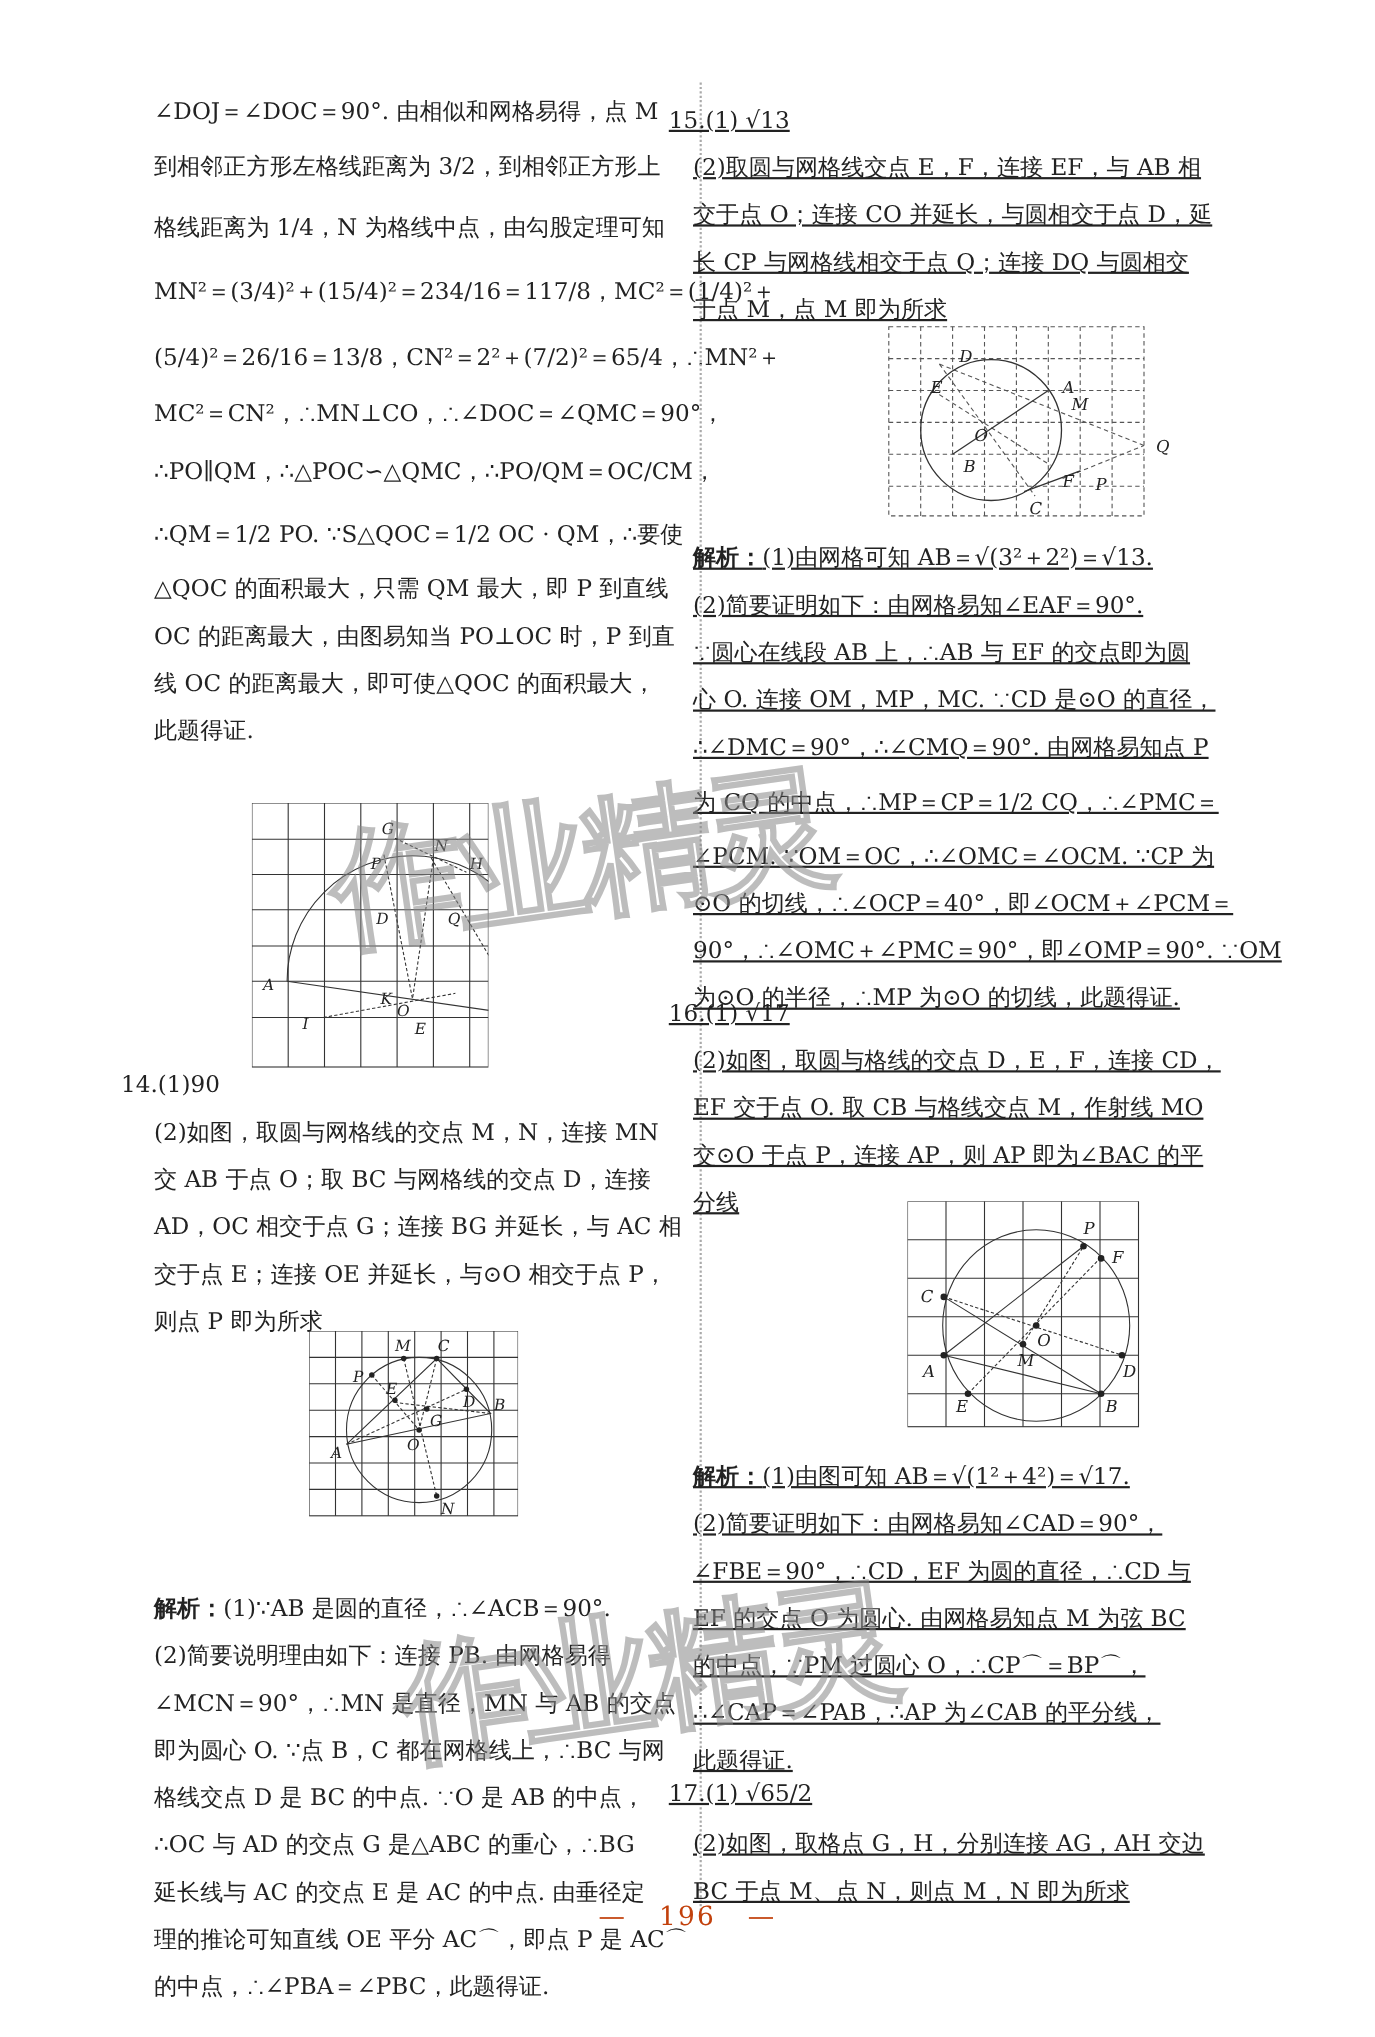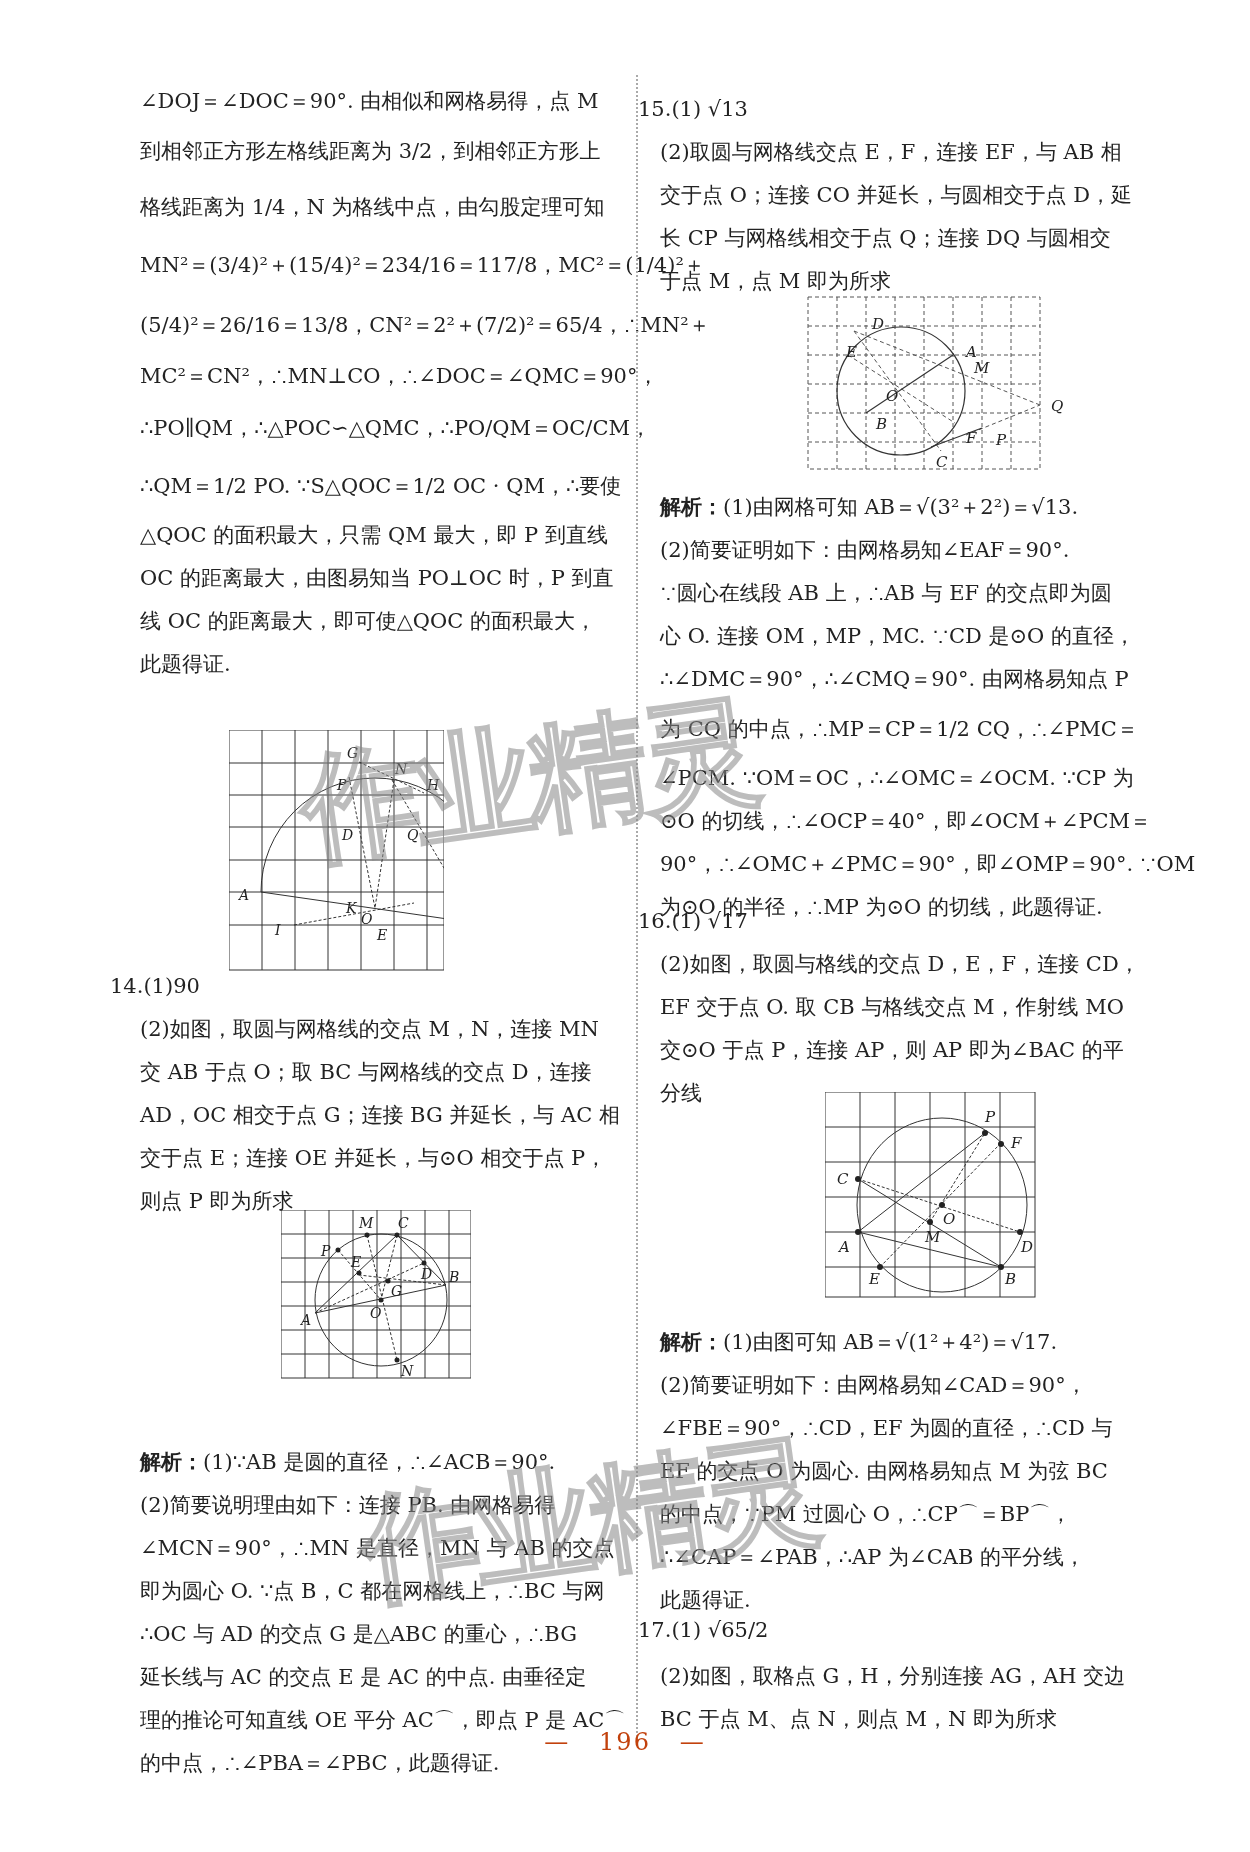--- a/index.html
+++ b/index.html
@@ -1,21 +1,21 @@
 <!DOCTYPE html>
 <html><head>
 <meta charset="utf-8">
 <style>
   html,body{margin:0;padding:0;background:#fff;}
   body{width:1250px;height:1852px;position:relative;overflow:hidden;
        font-family:"DejaVu Serif","Liberation Serif",serif;color:#222;}
   .col{position:absolute;font-size:21px;line-height:43px;}
   .col p{margin:0;white-space:nowrap;}
   .left{left:140px;width:480px;top:80px;}
-  .right{left:660px;width:520px;}
+  .right{left:630px;width:520px;text-decoration:underline;}
   .bold{font-weight:bold;}
   .divider{position:absolute;left:636px;top:75px;height:1670px;border-left:2px dotted #aaa;}
   .pagenum{position:absolute;left:0;width:1250px;top:1728px;text-align:center;font-size:24px;color:#c2410c;letter-spacing:2px;}
   svg.fig{position:absolute;}
   .wm{position:absolute;font-family:"DejaVu Sans","Liberation Sans",sans-serif;font-weight:bold;
       color:transparent;-webkit-text-stroke:2px #888;font-size:120px;transform:rotate(-8deg);
       opacity:.55;pointer-events:none;letter-spacing:-6px;}
 </style>
 </head>
 <body>
@@ -135,20 +135,21 @@
       <text x="89" y="108">O</text>
     <text x="120" y="166">N</text>
   </g>
 </svg>
 
 <div class="col left" style="top:1440px">
   <p><span class="bold">解析：</span><span>(1)∵AB 是圆的直径，∴∠ACB＝90°.</span></p>
   <p>(2)简要说明理由如下：连接 PB. 由网格易得</p>
   <p>∠MCN＝90°，∴MN 是直径，MN 与 AB 的交点</p>
   <p>即为圆心 O. ∵点 B，C 都在网格线上，∴BC 与网</p>
+  <p>格线交点 D 是 BC 的中点. ∵O 是 AB 的中点，</p>
   <p>∴OC 与 AD 的交点 G 是△ABC 的重心，∴BG</p>
   <p>延长线与 AC 的交点 E 是 AC 的中点. 由垂径定</p>
   <p>理的推论可知直线 OE 平分 AC⌒，即点 P 是 AC⌒</p>
   <p>的中点，∴∠PBA＝∠PBC，此题得证.</p>
 </div>
 
 <div class="divider"></div>
 
 <div class="col right" style="top:88px">
   <p style="margin-left:-22px">15.(1) √13</p>

